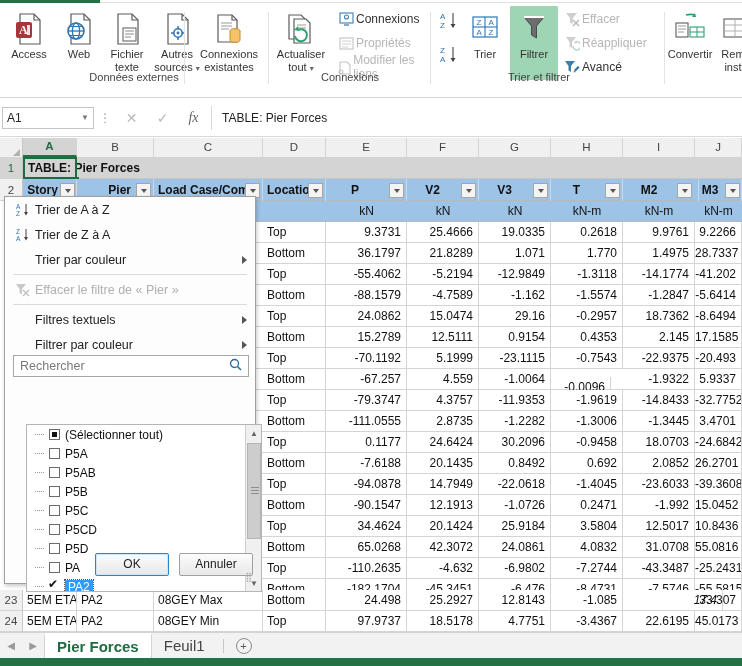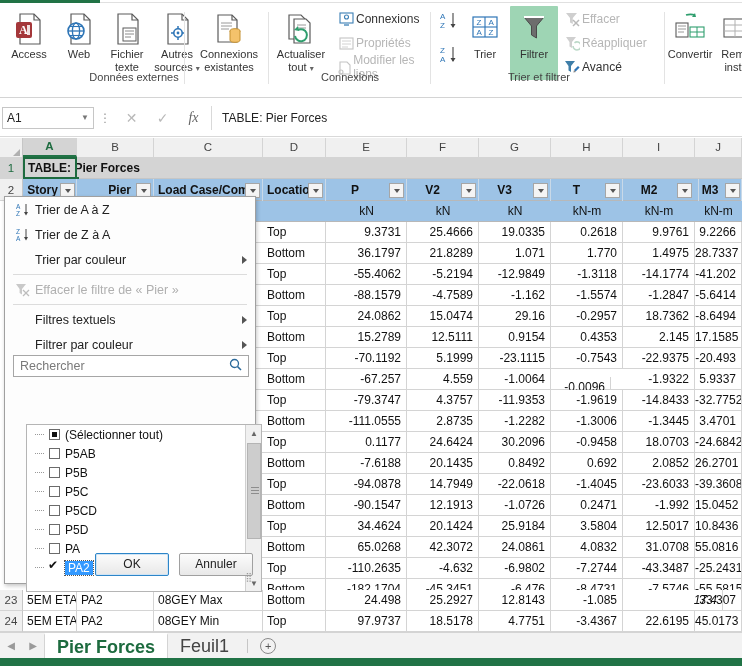--- a/index.html
+++ b/index.html
@@ -247,21 +247,21 @@
   }
 
   
   .tabbar {
     position:absolute; left:0; top:632px; width:742px; height:26px;
     background:#f2f2f2; border-top:1px solid #d4d4d4;
     display:flex; align-items:center;
   }
   .navarrow { width:22px; text-align:center; color:#9a9a9a; font-size:10px; }
   .tab {
-    height:26px; line-height:26px; padding:0 12px; font-size:18px; color:#444;
+    height:26px; line-height:26px; padding:0 12px; font-size:15px; color:#444;
   }
   .tab.active {
     background:#fff; color:#1d6b3f; font-weight:bold;
     border-top:2px solid #fff; border-left:1px solid #d4d4d4; border-right:1px solid #d4d4d4;
     line-height:24px;
   }
   .tabsep { width:1px; height:14px; background:#c6c6c6; margin:0 6px; }
   .addsheet {
     width:16px; height:16px; border:1px solid #8a8a8a; border-radius:50%;
     color:#555; font-size:11px; text-align:center; line-height:14px; margin-left:6px;
@@ -887,20 +887,25 @@
         </svg>
       </span>
     </div>
 
     <div class="fdd-list">
       <div id="fdd-items">
           <div class="li">
             <span class="tree"></span>
             <span class="cbx part"></span>
             <span class="ltxt">(Sélectionner tout)</span>
+          </div>
+          <div class="li">
+            <span class="tree"></span>
+            <span class="cbx"></span>
+            <span class="ltxt">P5A</span>
           </div>
           <div class="li">
             <span class="tree"></span>
             <span class="cbx"></span>
             <span class="ltxt">P5AB</span>
           </div>
           <div class="li">
             <span class="tree"></span>
             <span class="cbx"></span>
             <span class="ltxt">P5B</span>

